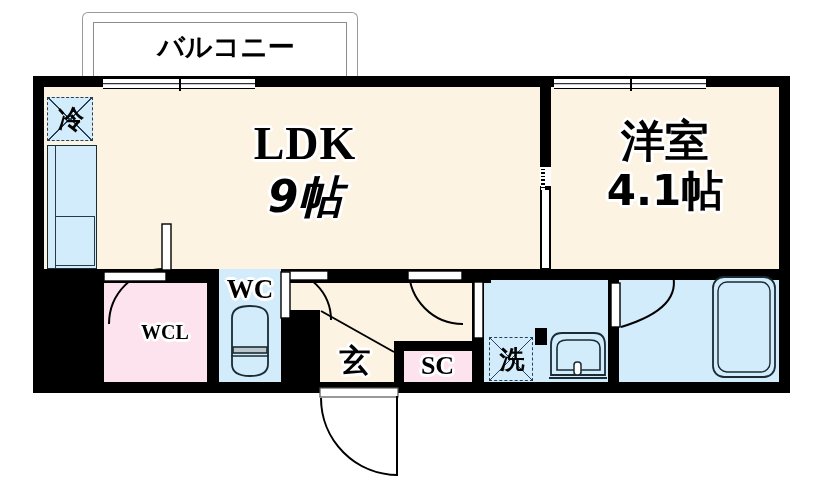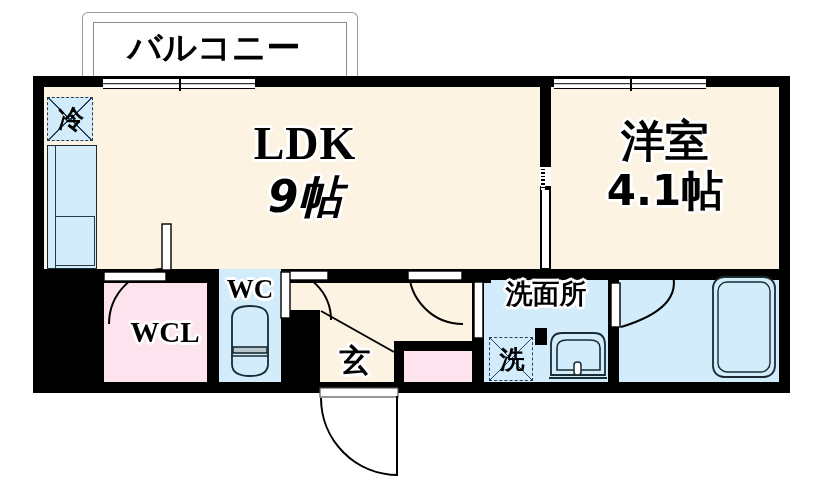--- a/index.html
+++ b/index.html
@@ -50,21 +50,21 @@
 
   svg.ov{position:absolute;left:0;top:0;width:823px;height:490px;overflow:visible;pointer-events:none;}
 </style>
 </head>
 <body>
 
 <div id="plan">
 
   <div class="abs balcony-outer" style="left:82px;top:12px;width:276px;height:66px;"></div>
   <div class="abs balcony-inner" style="left:93px;top:22px;width:254px;height:56px;"></div>
-  <div class="lbl jp ctr" style="left:87px;top:30px;width:254px;font-size:34px;line-height:34px;">バルコニー</div>
+  <div class="lbl jp ctr" style="left:99px;top:30px;width:254px;font-size:27px;line-height:34px;">バルコニー</div>
 
   <div class="abs wall" style="left:33px;top:76px;width:757px;height:11px;"></div>
 
   <div class="abs wall" style="left:33px;top:76px;width:11px;height:317px;"></div>
 
   <div class="abs wall" style="left:779px;top:76px;width:11px;height:317px;"></div>
 
   <div class="abs wall" style="left:33px;top:382px;width:757px;height:11px;"></div>
 
   <div class="abs room" style="left:44px;top:87px;width:496px;height:182px;"></div>
@@ -199,23 +199,23 @@
       <line x1="397" y1="396" x2="397" y2="476" stroke="#000" stroke-width="2"></line>
     </g>
   </svg>
 
   <div class="lbl ctr" style="left:205px;top:118px;width:200px;font-size:46px;line-height:52px;letter-spacing:1px;">LDK</div>
   <div class="lbl jp ctr" style="left:205px;top:172px;width:200px;font-size:44px;line-height:50px;font-style:italic;">9帖</div>
 
   <div class="lbl jp ctr" style="left:570px;top:116px;width:190px;font-size:44px;line-height:50px;">洋室</div>
   <div class="lbl jp ctr" style="left:570px;top:167px;width:190px;font-size:42px;line-height:48px;">4.1帖</div>
 
-  <div class="lbl ctr" style="left:104px;top:316px;width:122px;font-size:29px;line-height:32px;">WCL</div>
+  <div class="lbl ctr" style="left:104px;top:316px;width:122px;font-size:20px;line-height:32px;">WCL</div>
 
   <div class="lbl ctr" style="left:219px;top:274px;width:62px;font-size:27px;line-height:31px;">WC</div>
 
   <div class="lbl jp ctr" style="left:324px;top:343px;width:62px;font-size:31px;line-height:35px;">玄</div>
 
-
-  <div class="lbl jp ctr" style="left:484px;top:278px;width:124px;font-size:27px;line-height:31px;">洗面所</div>
+  <div class="lbl ctr" style="left:403px;top:351px;width:69px;font-size:26px;line-height:30px;">SC</div>
+
 
 
 </div>
 
 </body></html>

